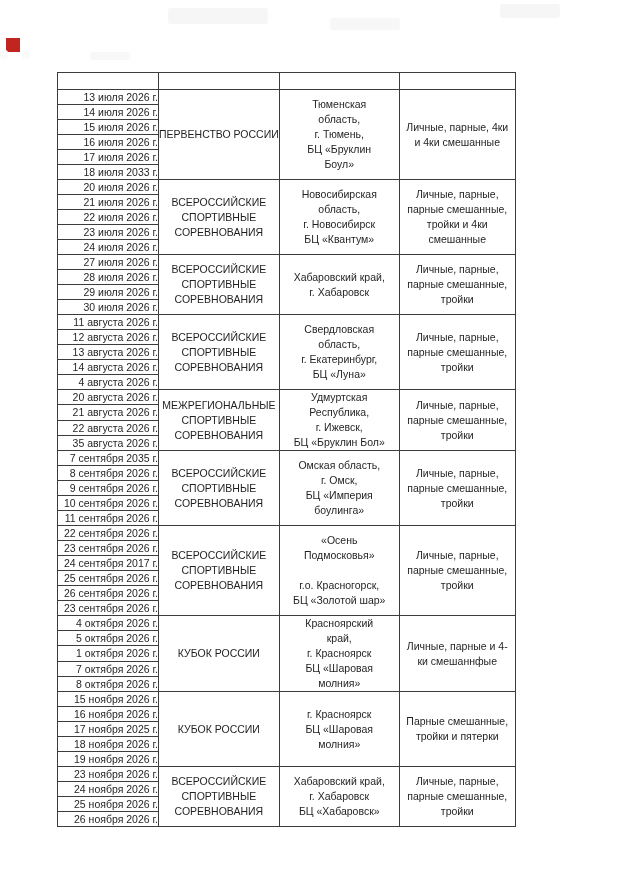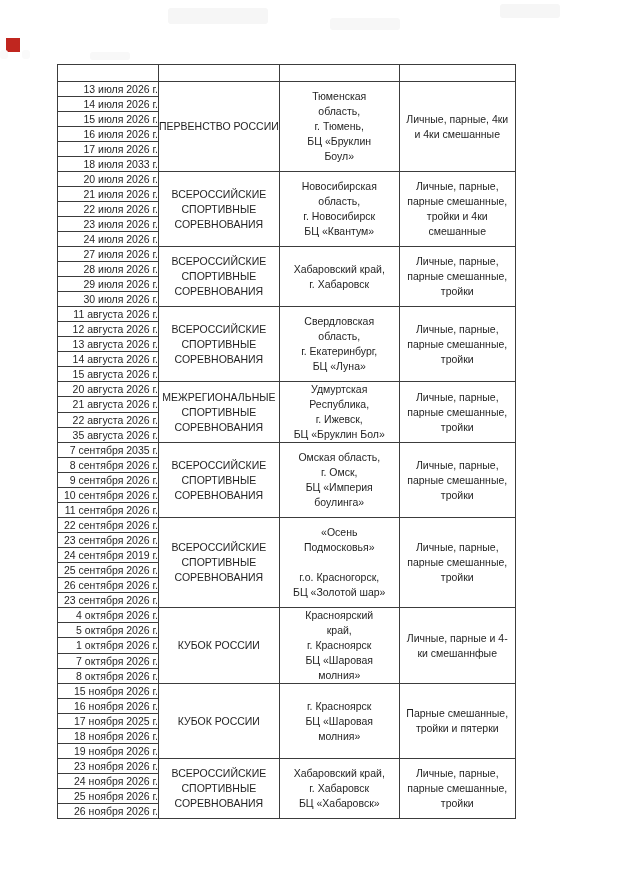--- a/index.html
+++ b/index.html
@@ -30,21 +30,21 @@
   .smudge.s1 { left: 168px; top: 8px;  width: 100px; height: 16px; }
   .smudge.s2 { left: 330px; top: 18px; width: 70px;  height: 12px; background:#f7f7f7; }
   .smudge.s3 { left: 500px; top: 4px;  width: 60px;  height: 14px; }
   .smudge.s4 { left: 90px;  top: 52px; width: 40px;  height: 8px;  background:#f8f8f8; }
   .smudge.s5 { left: 0px;   top: 50px; width: 8px;   height: 9px;  background:#fafafa; }
   .smudge.s6 { left: 22px;  top: 50px; width: 8px;   height: 9px;  background:#fafafa; }
 
   table.schedule {
     position: absolute;
     left: 57px;
-    top: 64px;
+    top: 72px;
     border-collapse: collapse;
     table-layout: fixed;
   }
   .col-date  { width: 101px; }
   .col-event { width: 116px; }
   .col-loc   { width: 120px; }
   .col-cat   { width: 116px; }
 
   table.schedule td {
     border: 1px solid #3c3c3c;
@@ -184,21 +184,21 @@
         <tr>
           <td class="date-cell">12 августа 2026 г.</td>
         </tr>
         <tr>
           <td class="date-cell">13 августа 2026 г.</td>
         </tr>
         <tr>
           <td class="date-cell">14 августа 2026 г.</td>
         </tr>
         <tr>
-          <td class="date-cell">15 августа 2026 г.</td>
+          <td class="date-cell">4 августа 2026 г.</td>
         </tr>
         <tr>
           <td class="date-cell">20 августа 2026 г.</td>
           <td class="merged-cell" rowspan="4">МЕЖРЕГИОНАЛЬНЫЕ
 СПОРТИВНЫЕ
 СОРЕВНОВАНИЯ</td>
           <td class="merged-cell" rowspan="4">Удмуртская
 Республика,
 г. Ижевск,
 БЦ «Бруклин Бол»</td>
@@ -251,21 +251,21 @@
 г.о. Красногорск,
 БЦ «Золотой шар»</td>
           <td class="merged-cell" rowspan="6">Личные, парные,
 парные смешанные,
 тройки</td>
         </tr>
         <tr>
           <td class="date-cell">23 сентября 2026 г.</td>
         </tr>
         <tr>
-          <td class="date-cell">24 сентября 2019 г.</td>
+          <td class="date-cell">24 сентября 2017 г.</td>
         </tr>
         <tr>
           <td class="date-cell">25 сентября 2026 г.</td>
         </tr>
         <tr>
           <td class="date-cell">26 сентября 2026 г.</td>
         </tr>
         <tr>
           <td class="date-cell">23 сентября 2026 г.</td>
         </tr>

